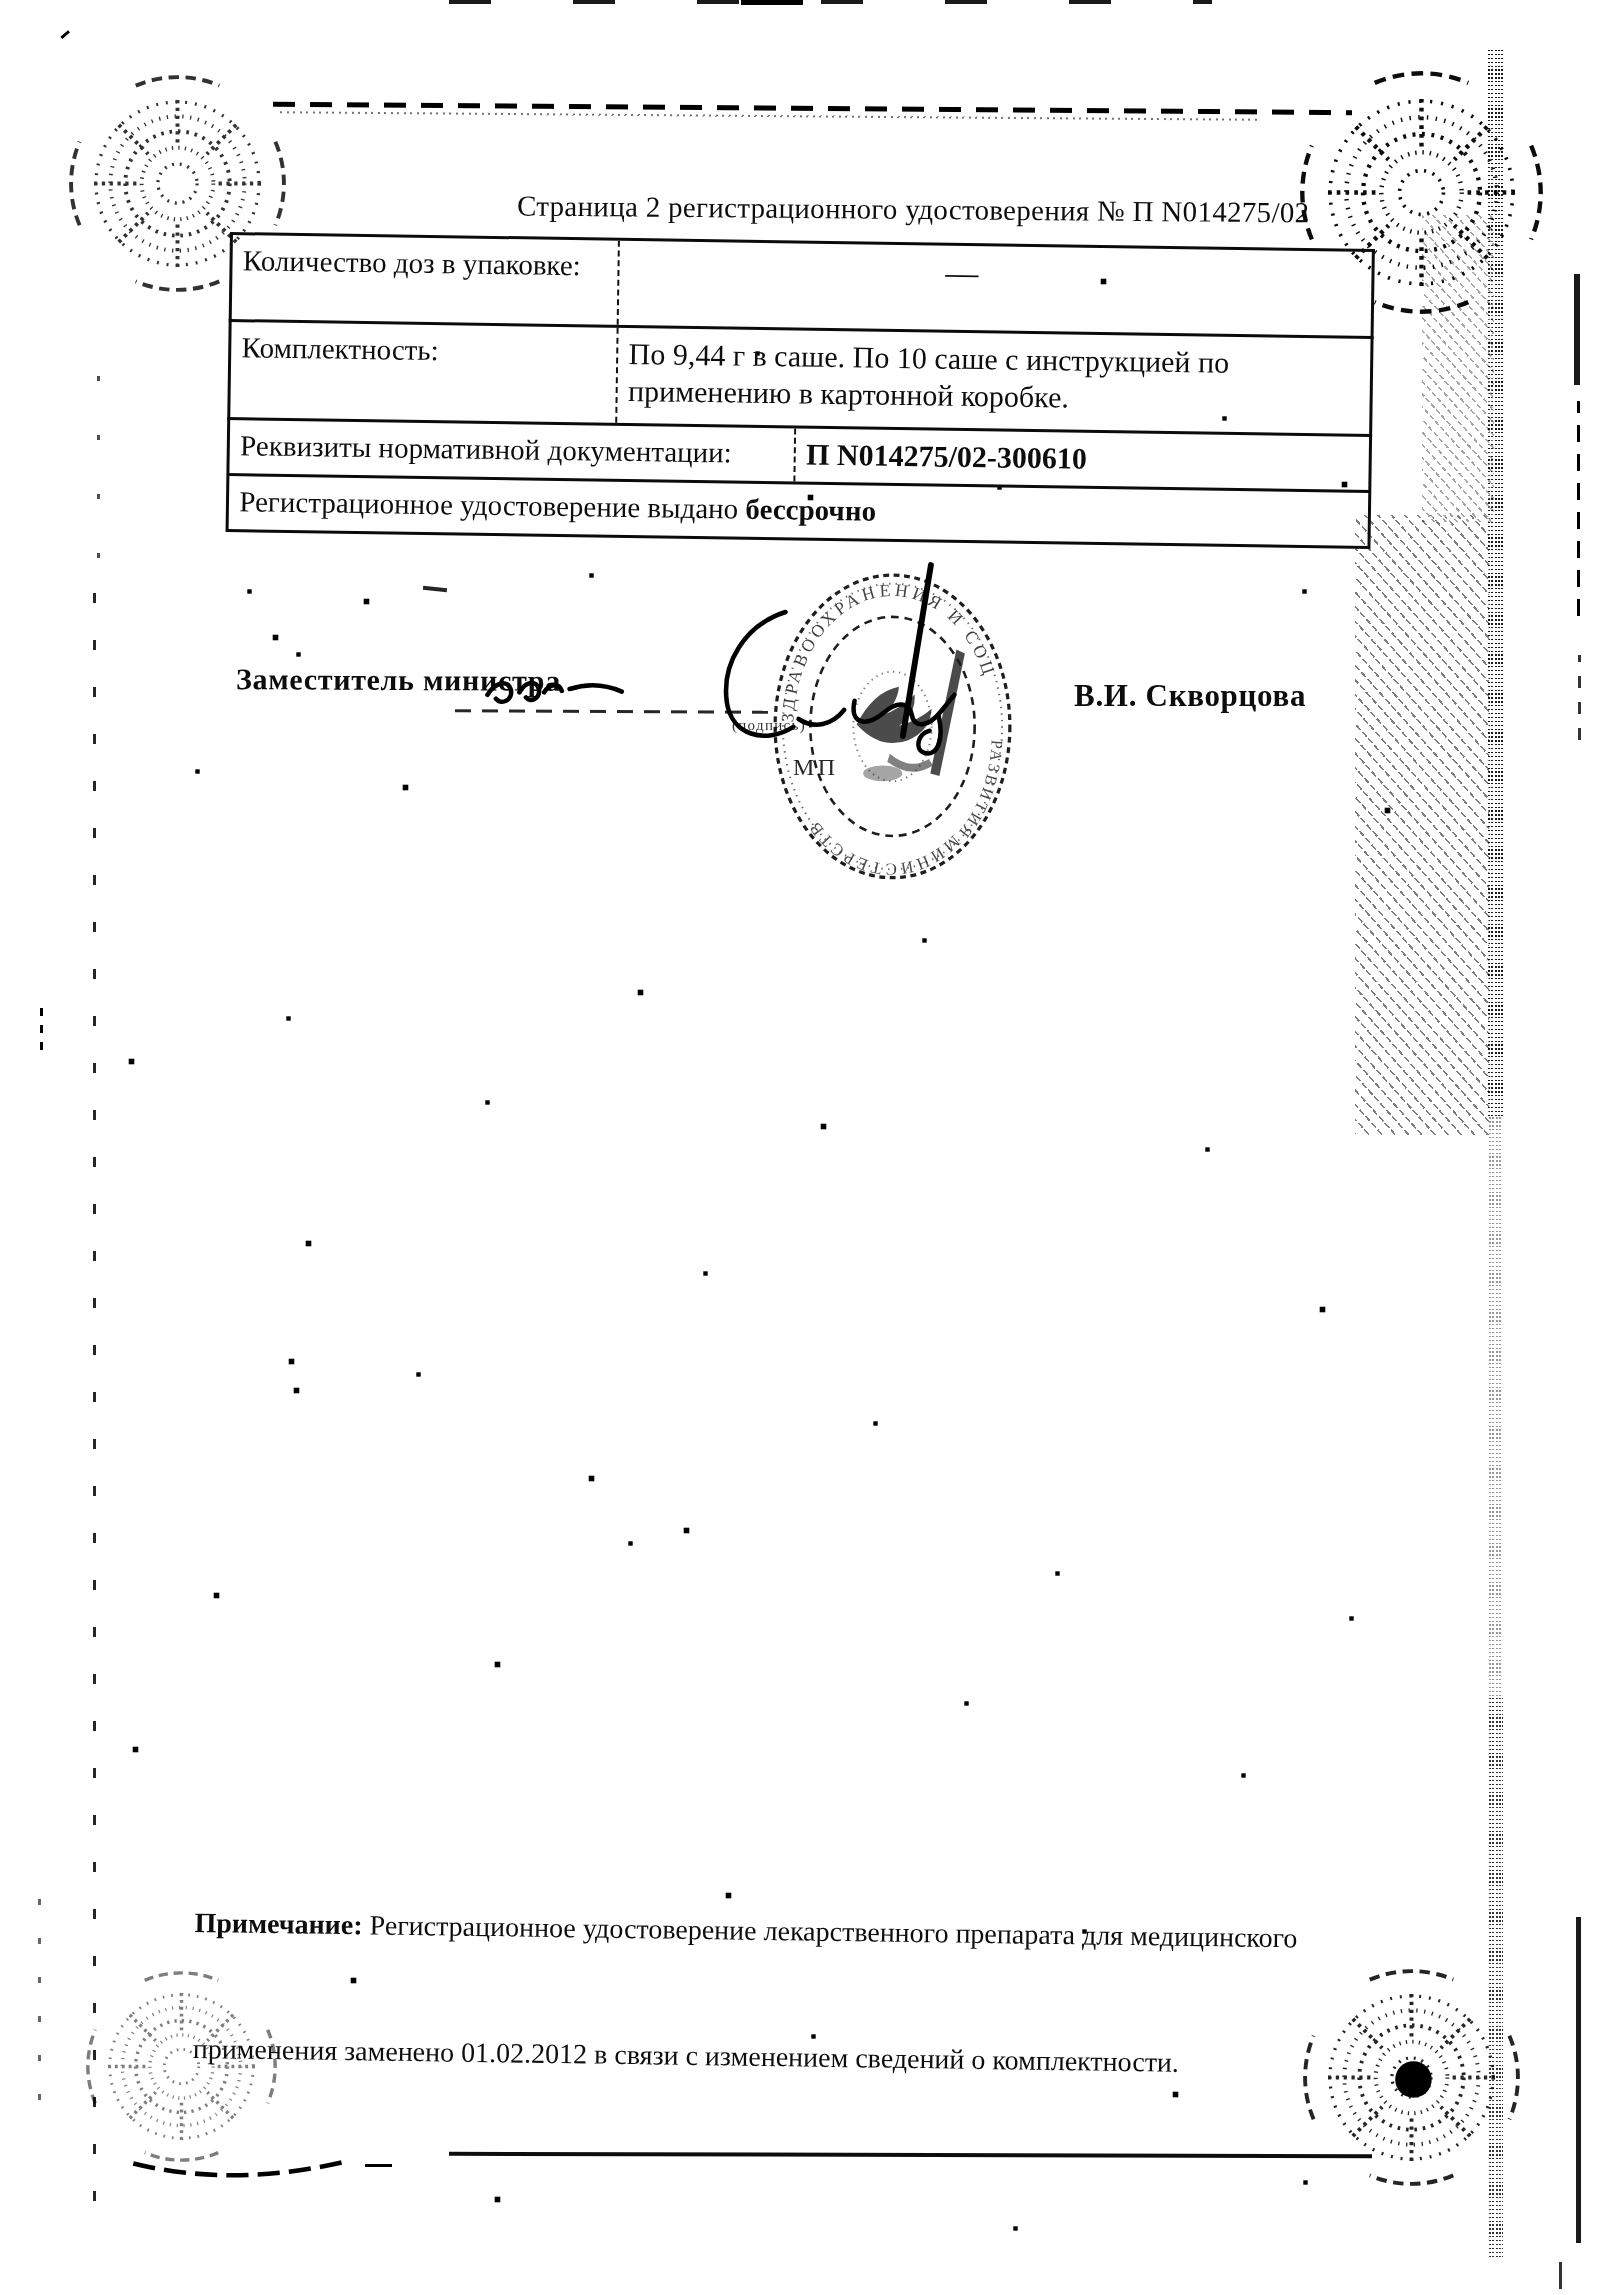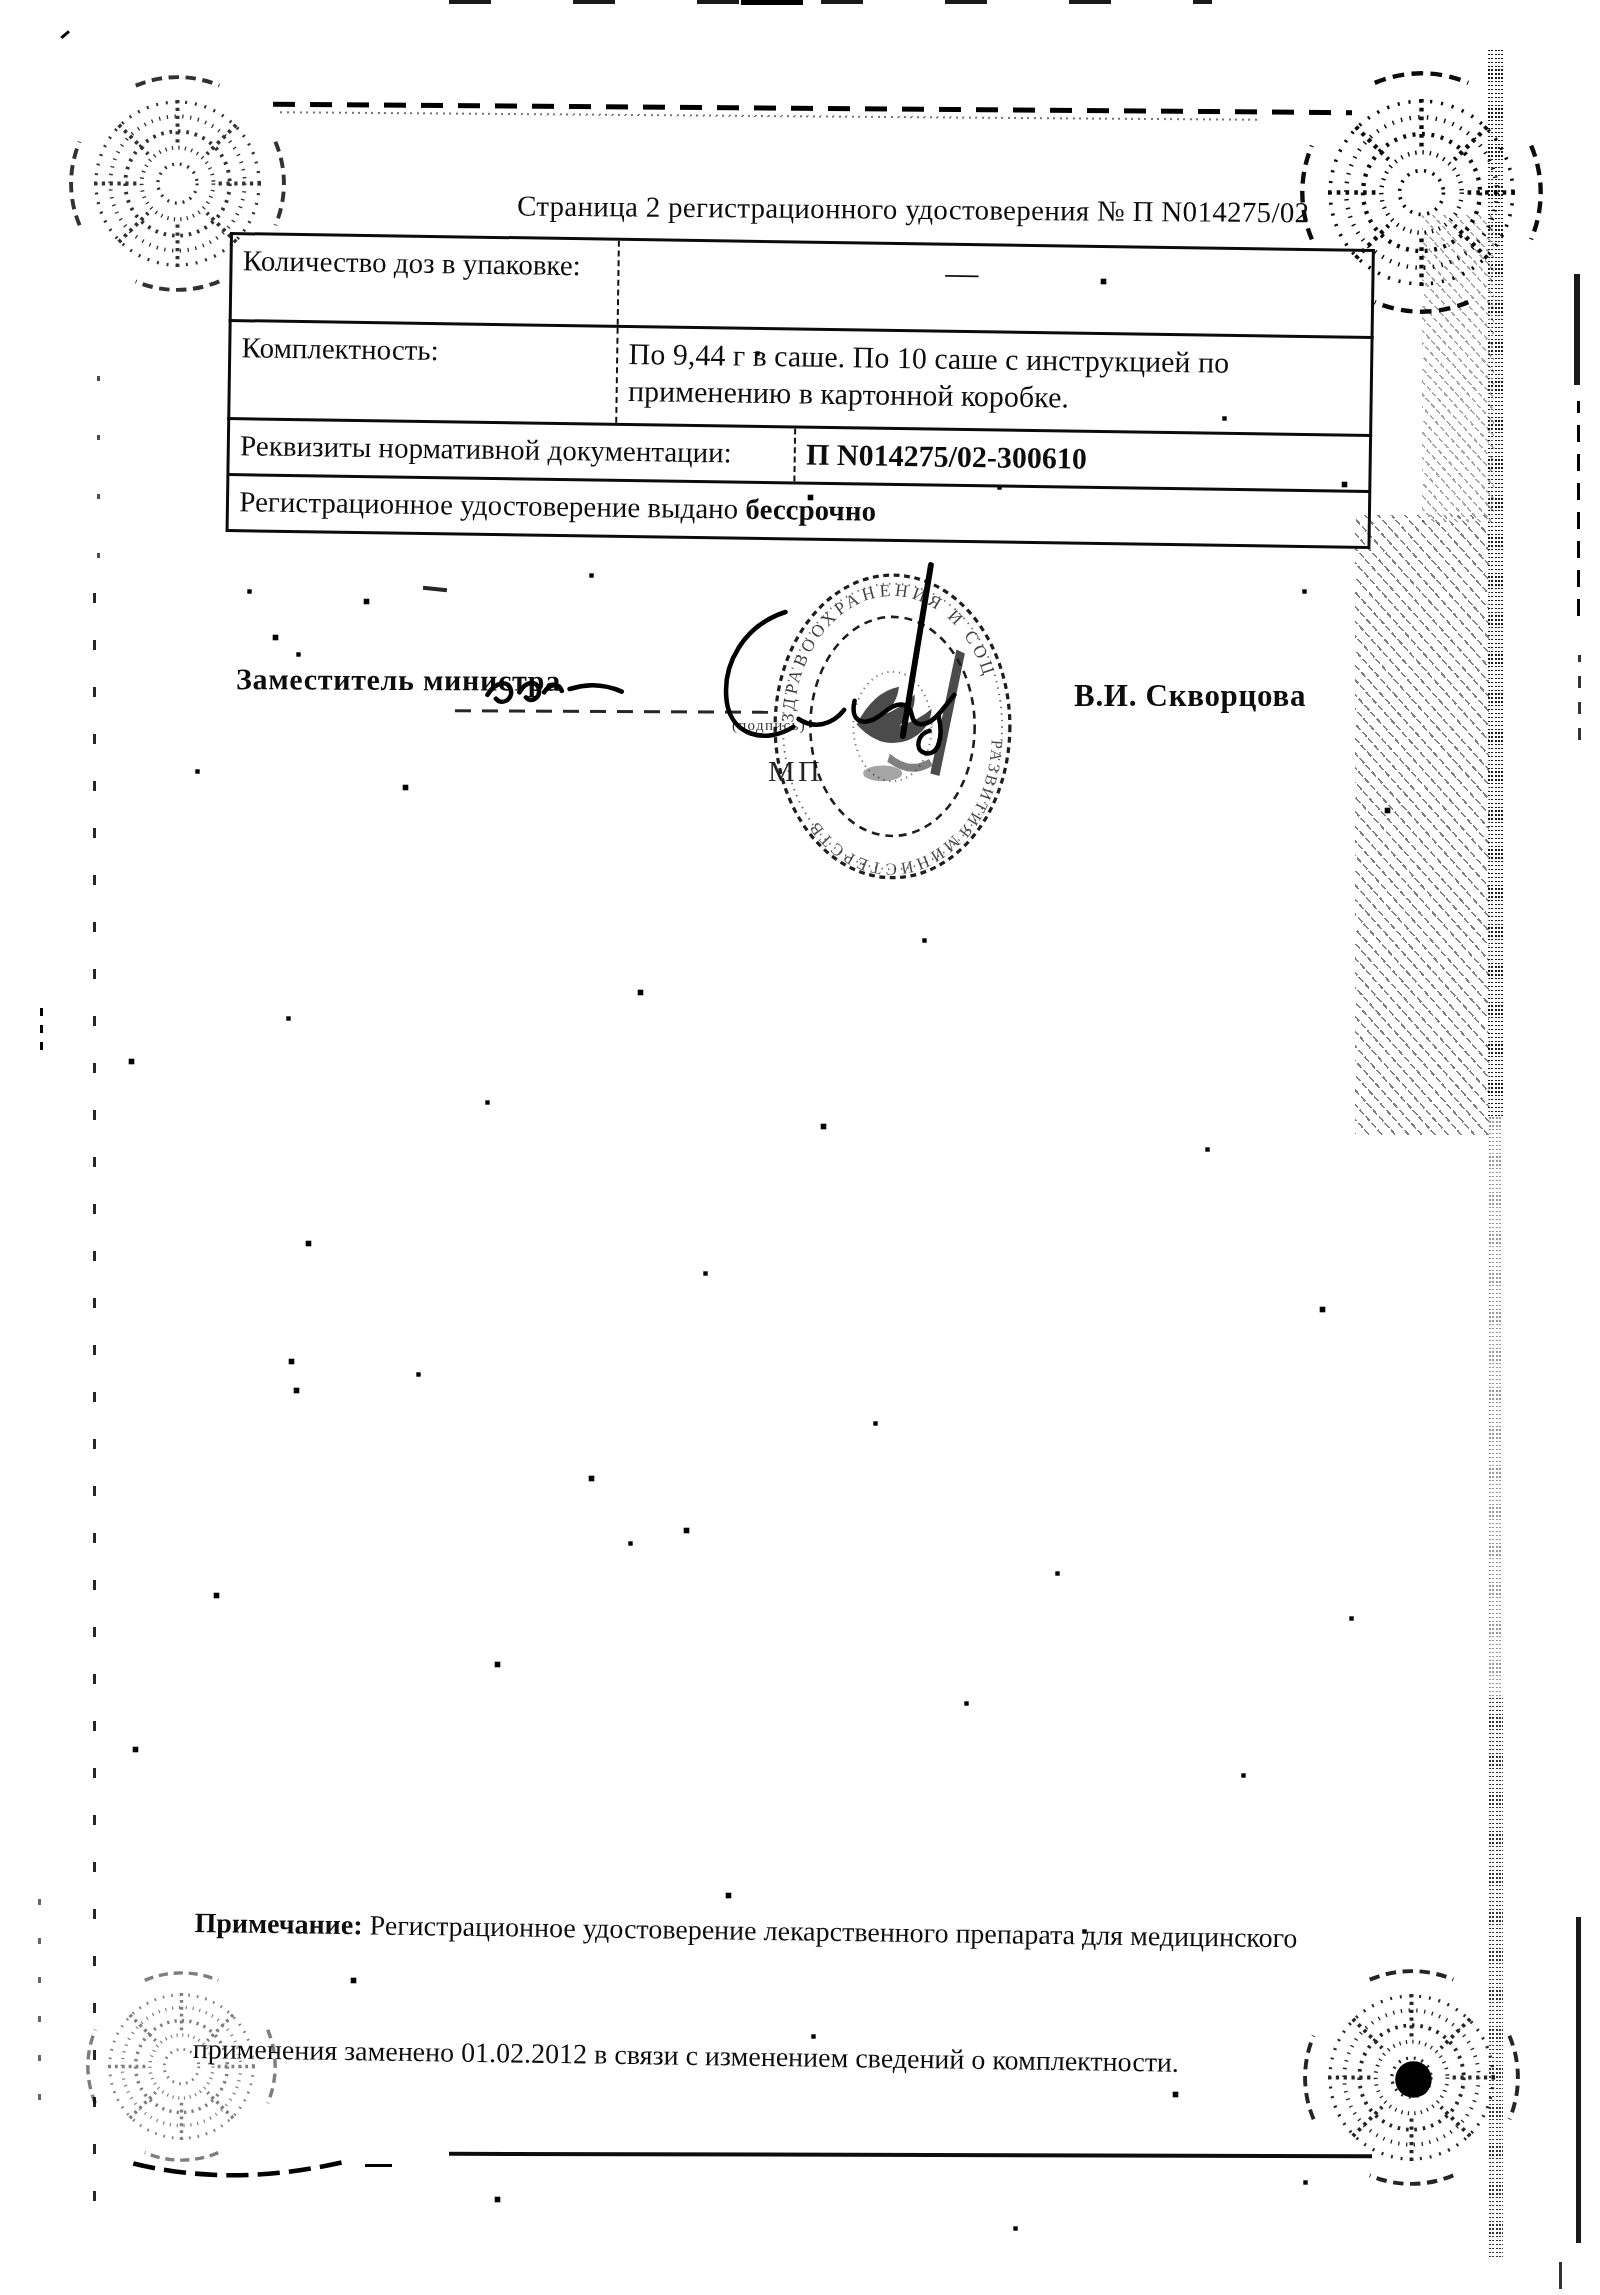--- a/index.html
+++ b/index.html
@@ -17,21 +17,21 @@
   .lblB{width:566px;border-right:2px dashed #111;}
   .val{flex:1;font-size:30px;}
   .r1{height:87px;} .r2{height:98px;} .r3{height:56px;} .r4{height:59px;}
   .dashval{padding-left:326px;font-size:33px;}
   .bold{font-weight:bold;}
   .merged{font-size:29px;white-space:pre-wrap;}
   
   .post{left:236px;top:663px;font-size:30px;font-weight:bold;letter-spacing:0.7px;transform:rotate(.3deg);white-space:nowrap;}
   .name{left:1074px;top:678px;font-size:31px;font-weight:bold;letter-spacing:0.7px;white-space:nowrap;}
   .podp{left:732px;top:717px;font-size:15px;letter-spacing:1.3px;opacity:.85;}
-  .mp{left:768px;top:754px;font-size:30px;letter-spacing:3.3px;opacity:.9;}
+  .mp{left:793px;top:754px;font-size:24px;letter-spacing:3.3px;opacity:.9;}
   .sigline{left:455px;top:710px;width:321px;height:2.6px;
      background:repeating-linear-gradient(90deg,#000 0 15.7px,transparent 15.7px 27px);transform:rotate(.3deg);opacity:.85;}
   
   .note{left:196px;top:1818px;width:1246px;font-size:28px;line-height:1.5;transform:rotate(.8deg);transform-origin:0 0;white-space:pre-wrap;}
   
   .deco{position:absolute;}
   .band{position:absolute;background:
      repeating-linear-gradient(90deg,transparent 0 2px,#fff 2px 3.3px),
      repeating-linear-gradient(0deg,#000 0 1.3px,transparent 1.3px 3.9px);}
   .band-a{left:1488px;top:47px;width:15.7px;height:1069px;opacity:.9;}

